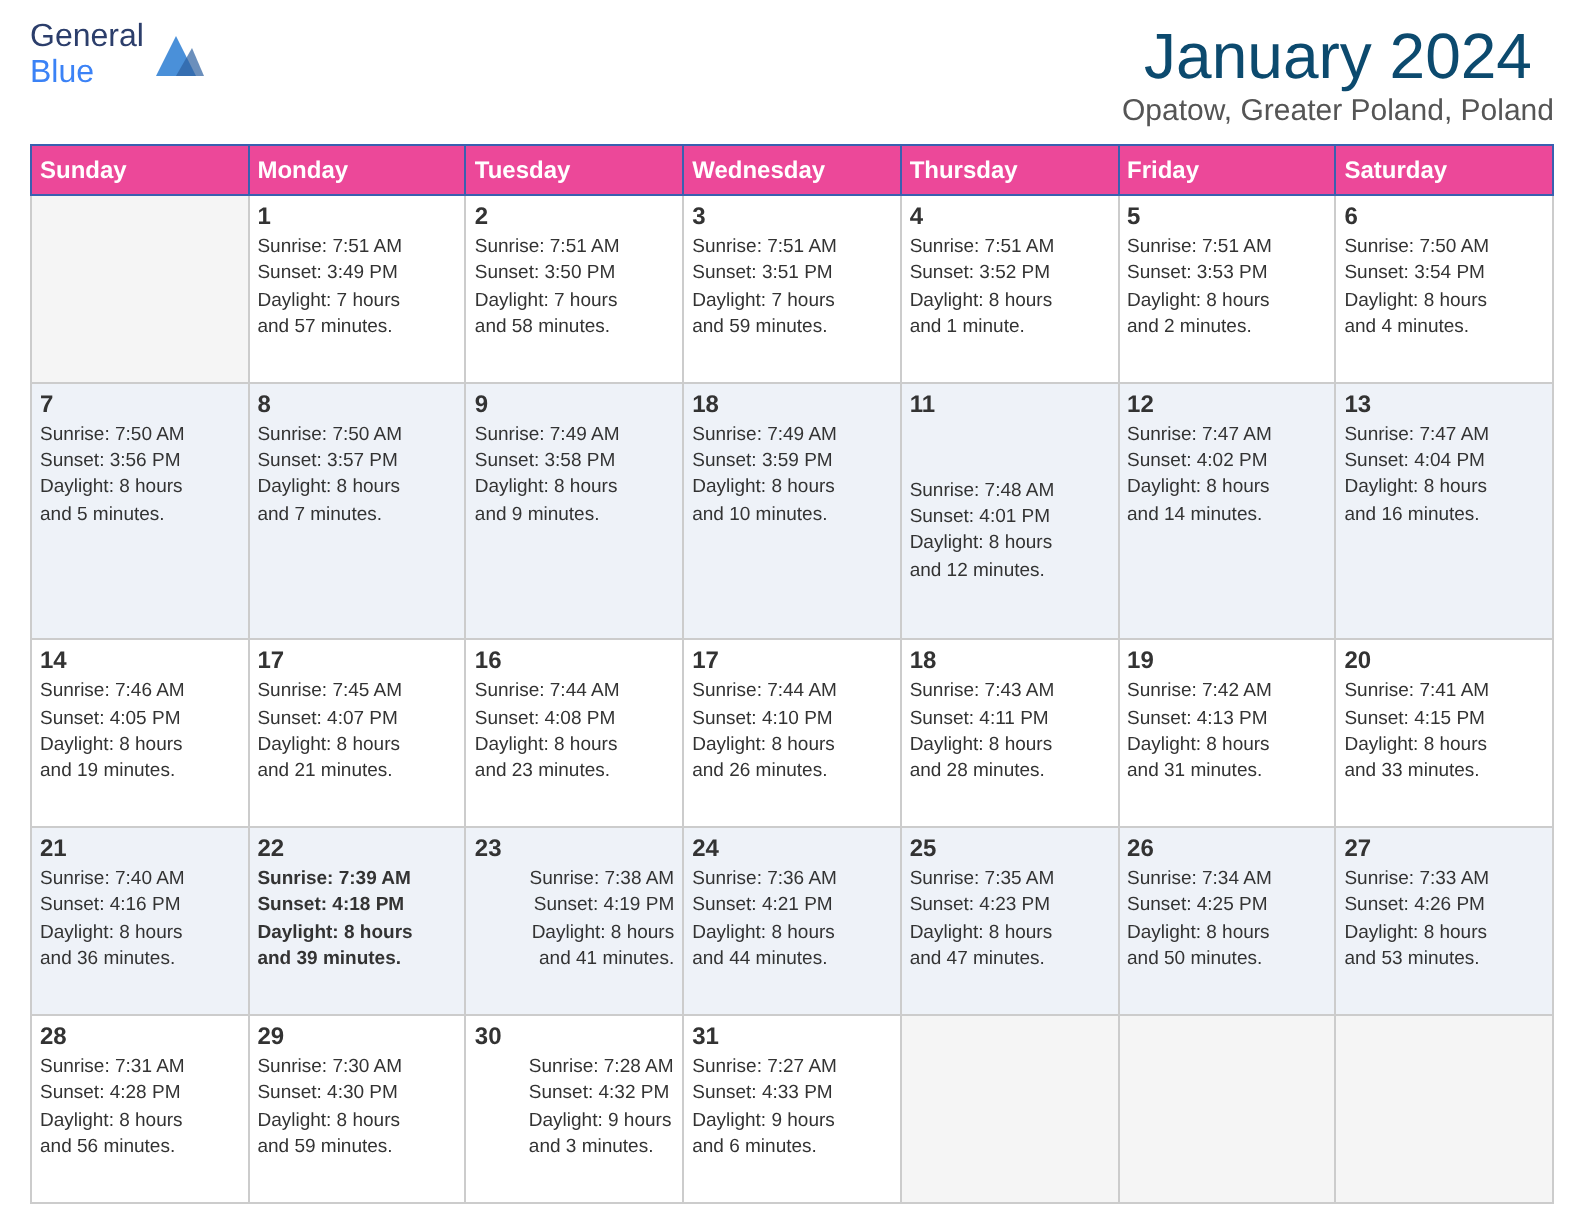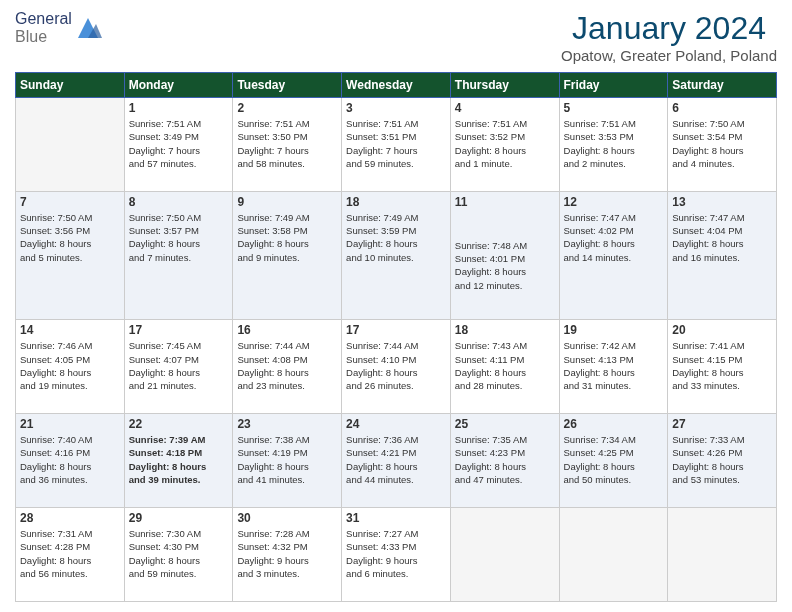--- a/index.html
+++ b/index.html
@@ -21,21 +21,21 @@
       display: flex;
       justify-content: space-between;
       align-items: flex-start;
       margin-bottom: 8px;
     }
     .logo {
       display: flex;
       align-items: flex-start;
     }
     .logo-general { color: #2c3e6b; }
-    .logo-blue { color: #737373; }
+    .logo-blue { color: #3b82f6; }
     .logo-icon {
       width: 28px;
       height: 28px;
       margin-left: 2px;
     }
     .title-block {
       text-align: right;
     }
     .month-title {
       font-size: 32px;
@@ -48,21 +48,21 @@
       color: #555;
     }
     .calendar {
       flex: 1;
       border: 1px solid #ccc;
       border-collapse: collapse;
       width: 100%;
       table-layout: fixed;
     }
     .calendar th {
-      background: #14532d;
+      background: #ec4899;
       color: #fff;
       font-size: 12px;
       font-weight: bold;
       padding: 5px 4px;
       text-align: left;
       border: 1px solid #3a60b0;
     }
     .calendar td {
       border: 1px solid #ccc;
       vertical-align: top;
@@ -285,21 +285,21 @@
           </td>
           <td>
             <span class="day-number">22</span>
             <div class="day-info" style="white-space: pre-line; font-weight: bold;">Sunrise: 7:39 AM
 Sunset: 4:18 PM
 Daylight: 8 hours
 and 39 minutes.</div>
           </td>
           <td>
             <span class="day-number">23</span>
-            <div class="day-info" style="white-space: pre-line;">Sunrise: 7:38 AM
+            <div class="day-info" style="white-space: pre-line; text-align: right;">Sunrise: 7:38 AM
 Sunset: 4:19 PM
 Daylight: 8 hours
 and 41 minutes.</div>
           </td>
           <td>
             <span class="day-number">24</span>
             <div class="day-info" style="white-space: pre-line;">Sunrise: 7:36 AM
 Sunset: 4:21 PM
 Daylight: 8 hours
 and 44 minutes.</div>
@@ -336,21 +336,21 @@
           </td>
           <td>
             <span class="day-number">29</span>
             <div class="day-info" style="white-space: pre-line;">Sunrise: 7:30 AM
 Sunset: 4:30 PM
 Daylight: 8 hours
 and 59 minutes.</div>
           </td>
           <td>
             <span class="day-number">30</span>
-            <div class="day-info" style="white-space: pre-line;">Sunrise: 7:28 AM
+            <div class="day-info" style="white-space: pre-line; margin-left: 27px;">Sunrise: 7:28 AM
 Sunset: 4:32 PM
 Daylight: 9 hours
 and 3 minutes.</div>
           </td>
           <td>
             <span class="day-number">31</span>
             <div class="day-info" style="white-space: pre-line;">Sunrise: 7:27 AM
 Sunset: 4:33 PM
 Daylight: 9 hours
 and 6 minutes.</div>

